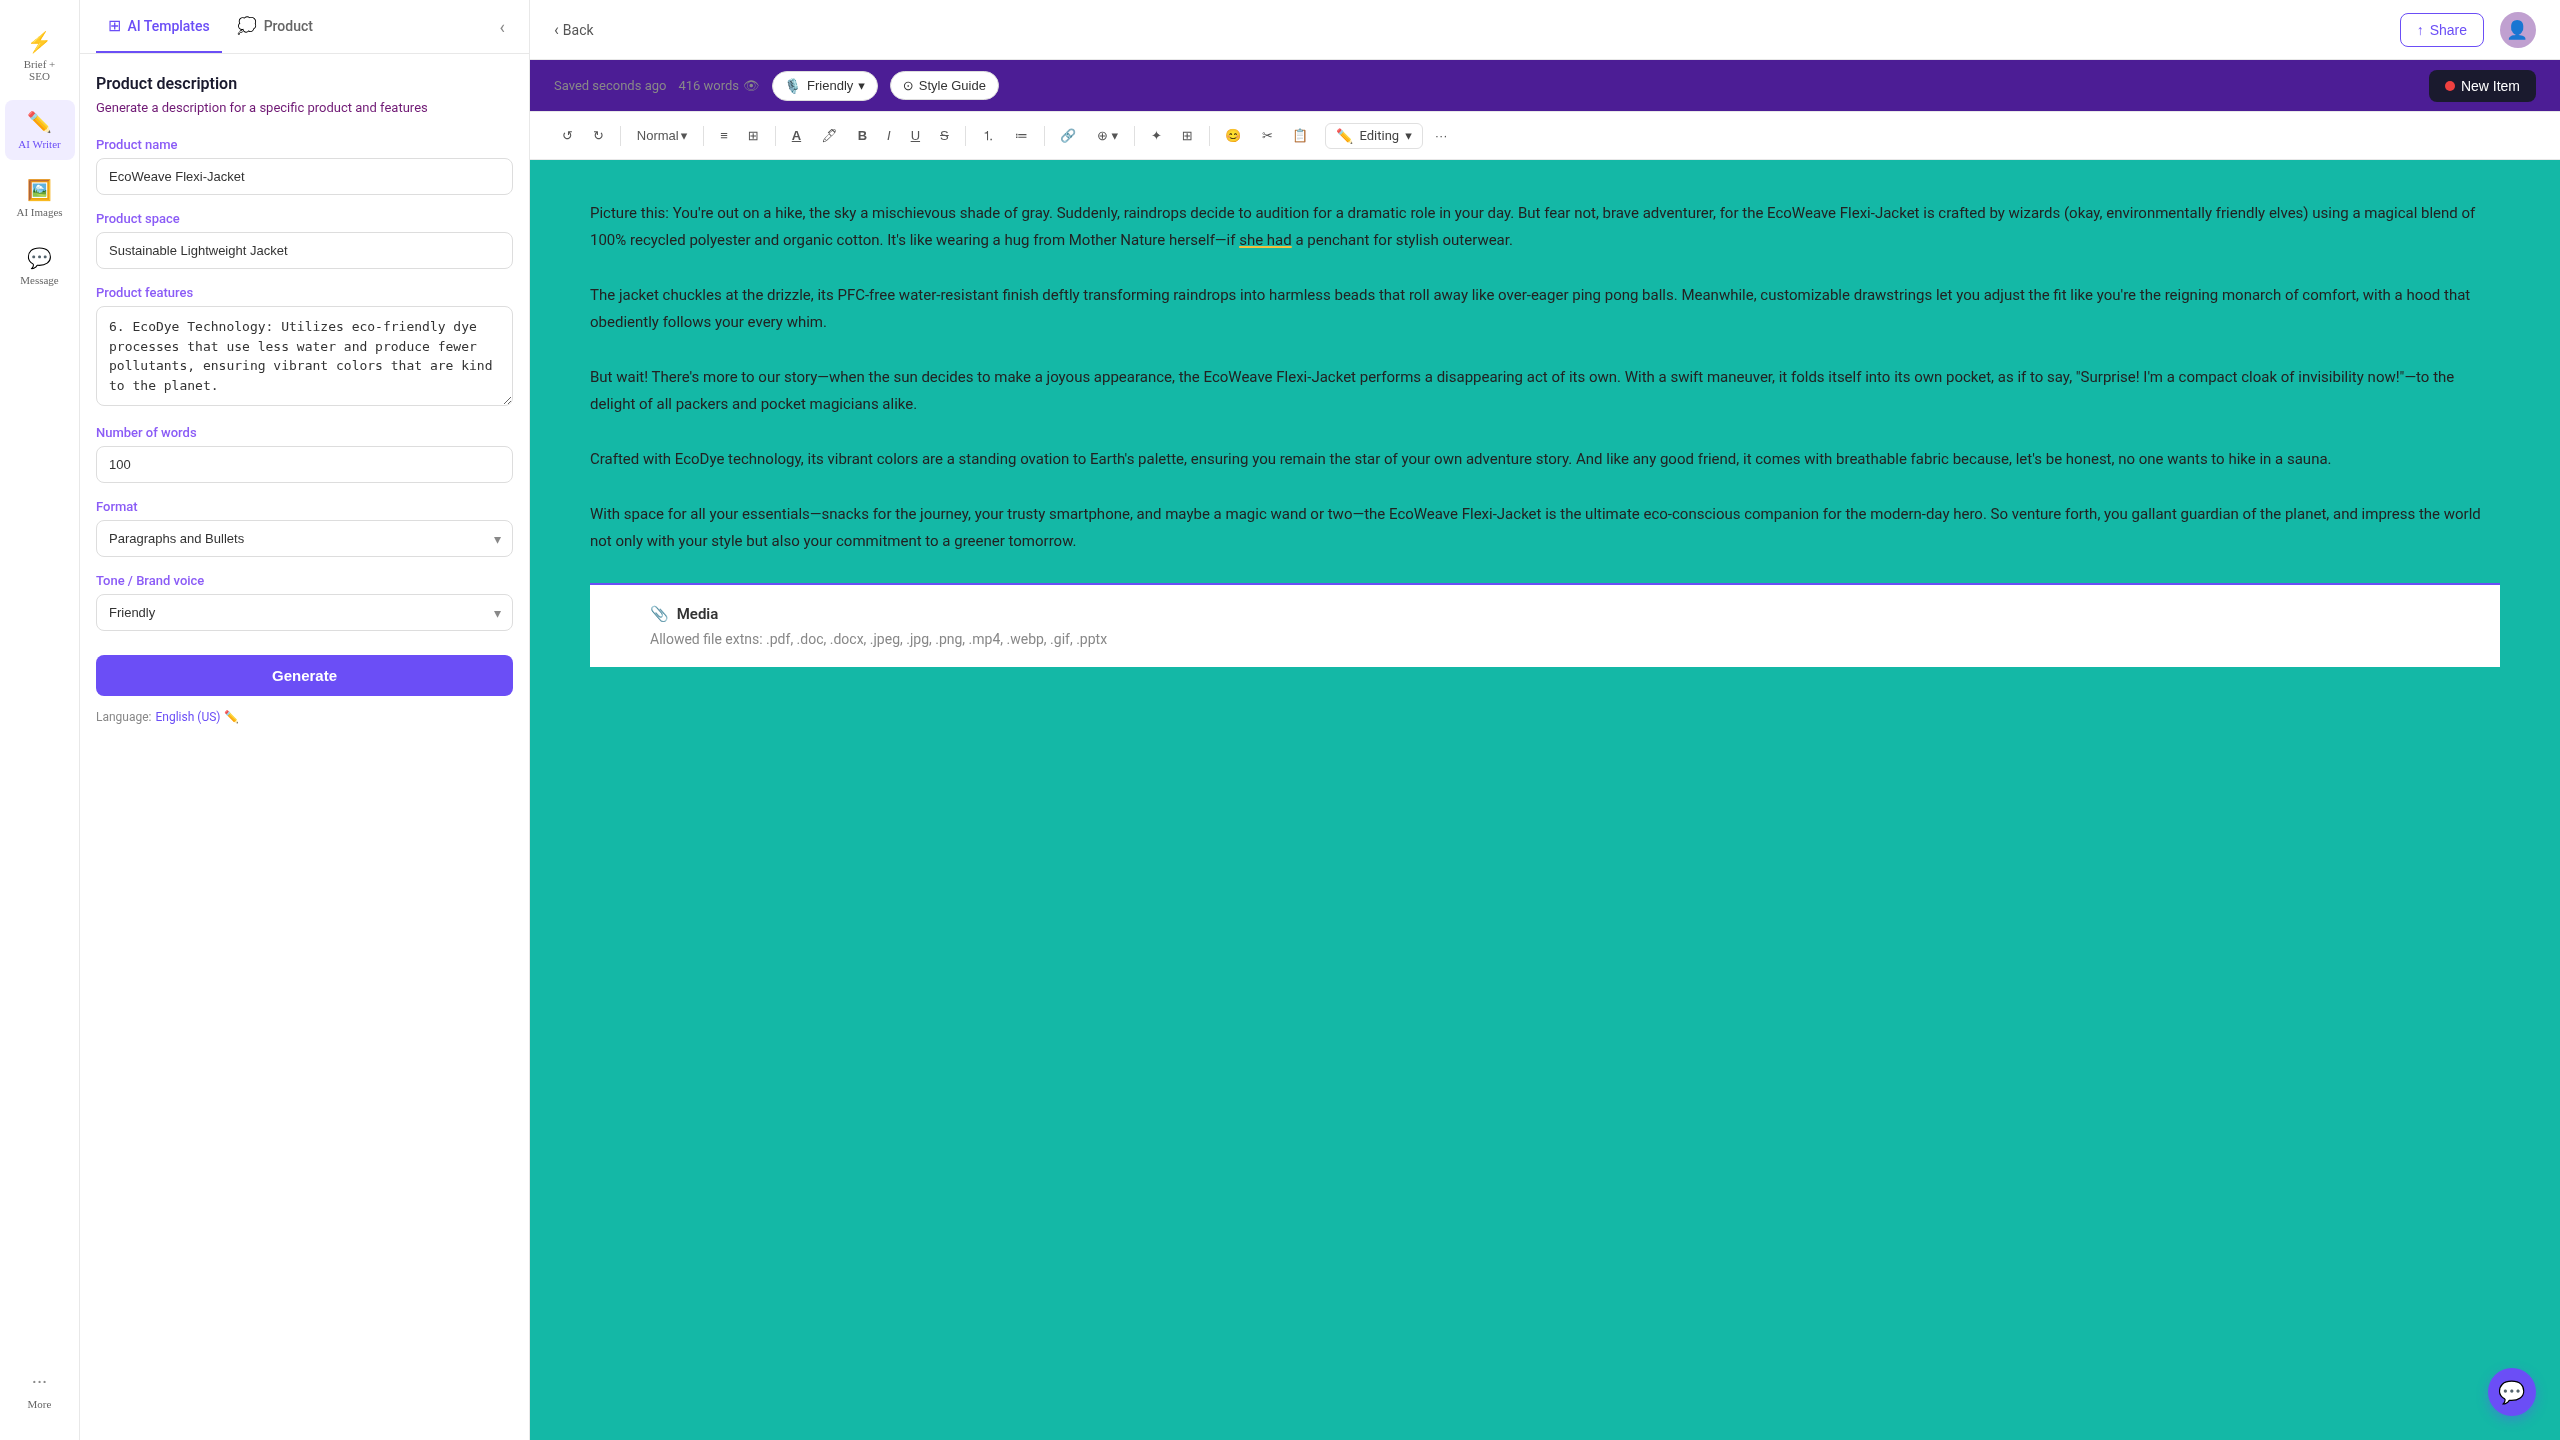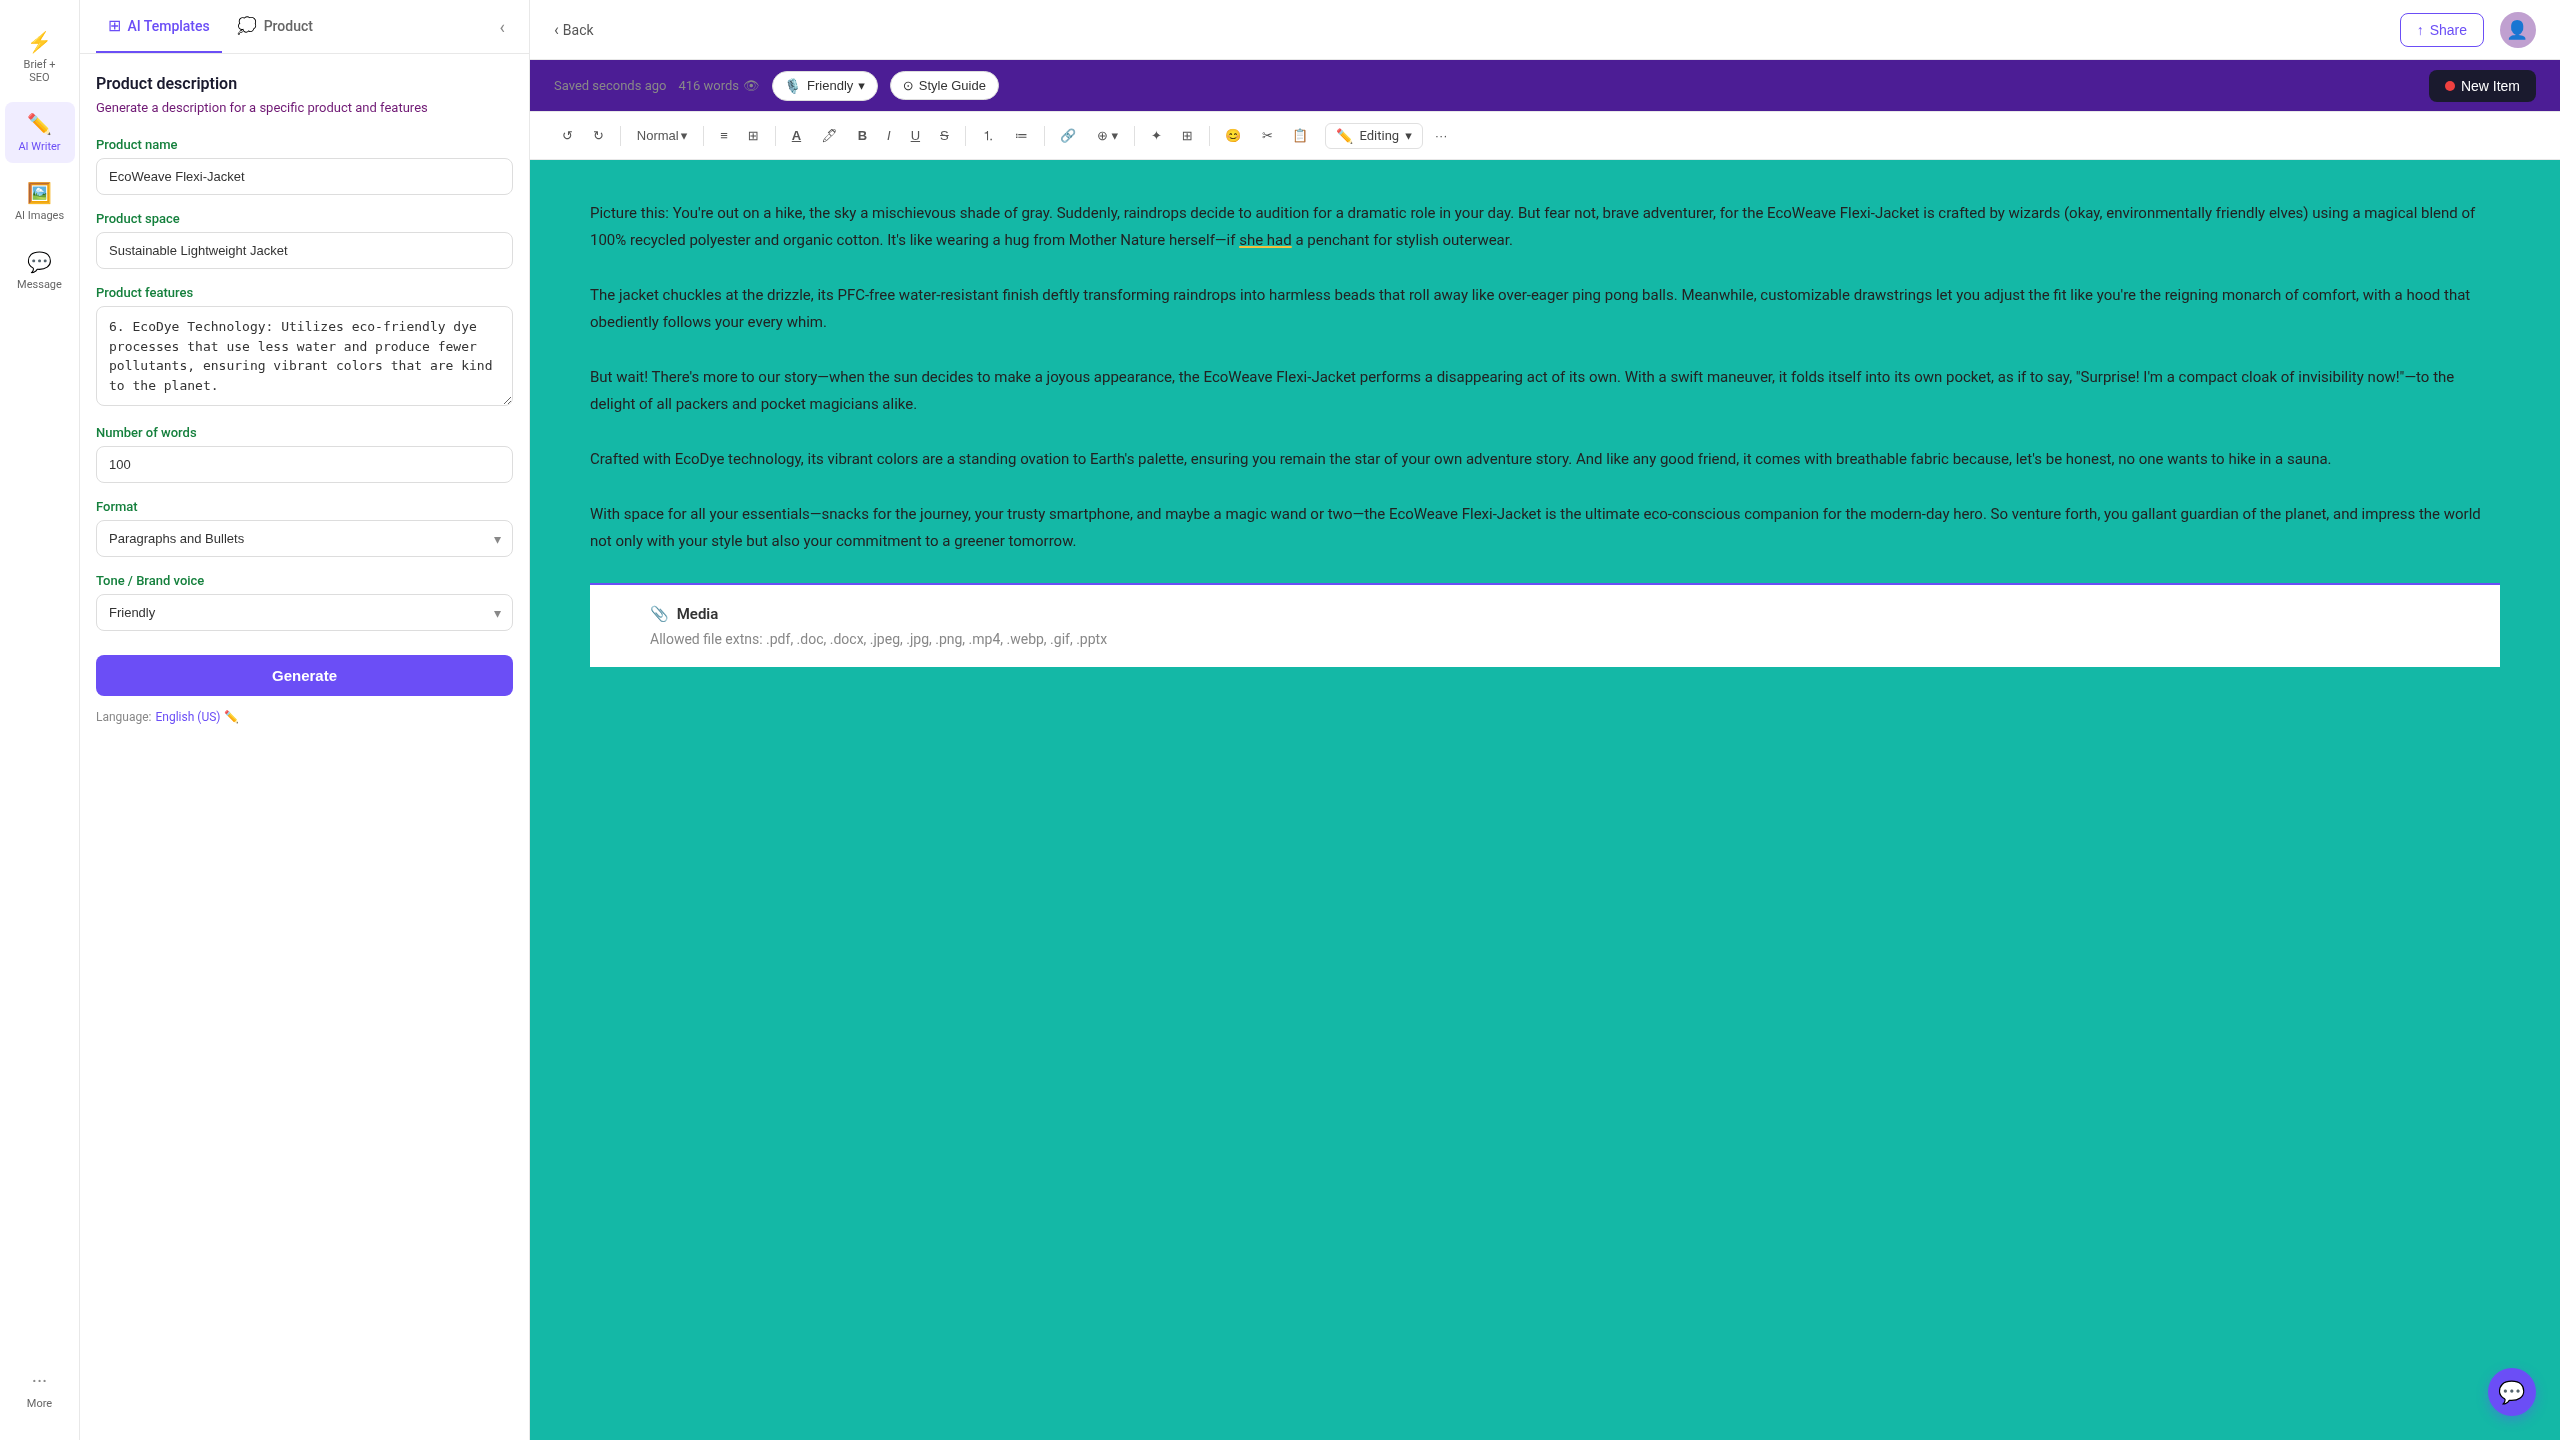--- a/index.html
+++ b/index.html
@@ -25,20 +25,21 @@
       padding: 10px 8px;
       border-radius: 8px;
       cursor: pointer;
       width: 70px;
       text-align: center;
     }
     .icon-sidebar-item.active { background: #f0edff; }
     .icon-sidebar-item .icon-label {
       font-size: 11px;
       color: #666;
+      font-family: Liberation Serif, serif;
     }
     .icon-sidebar-item.active .icon-label { color: #6b4ef6; }
     .icon-symbol { font-size: 20px; color: #888; }
     .icon-sidebar-item.active .icon-symbol { color: #6b4ef6; }
 
     
     .panel {
       width: 450px;
       background: #fff;
       border-right: 1px solid #e8e8e8;
@@ -96,21 +97,21 @@
       font-size: 13px;
       color: #701a75;
       margin-bottom: 20px;
       line-height: 1.4;
     }
 
     .form-group { margin-bottom: 16px; }
     .form-label {
       font-size: 13px;
       font-weight: 500;
-      color: #15803d;
+      color: #8b5cf6;
       margin-bottom: 6px;
       display: block;
     }
     .form-input {
       width: 100%;
       padding: 10px 12px;
       border: 1px solid #ddd;
       border-radius: 8px;
       font-size: 13px;
       color: #333;

